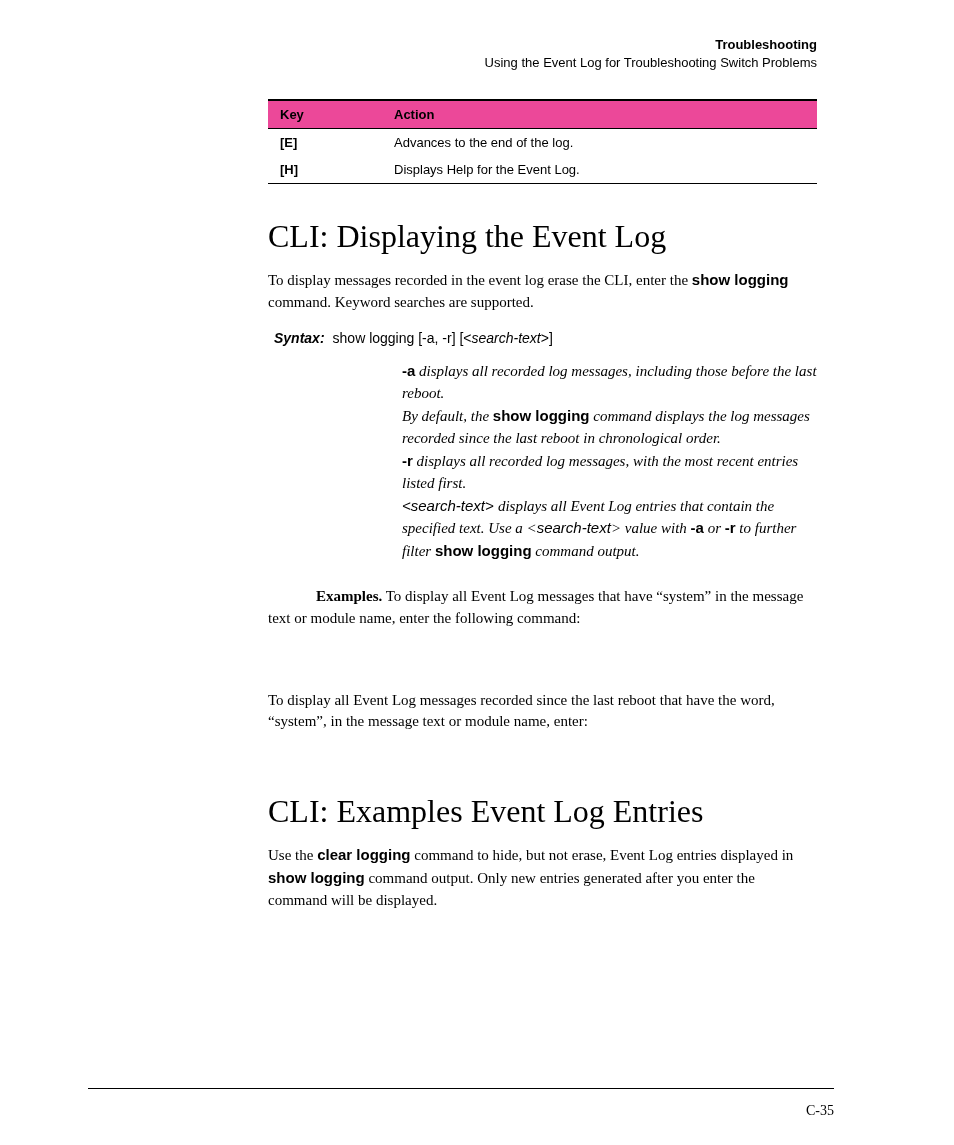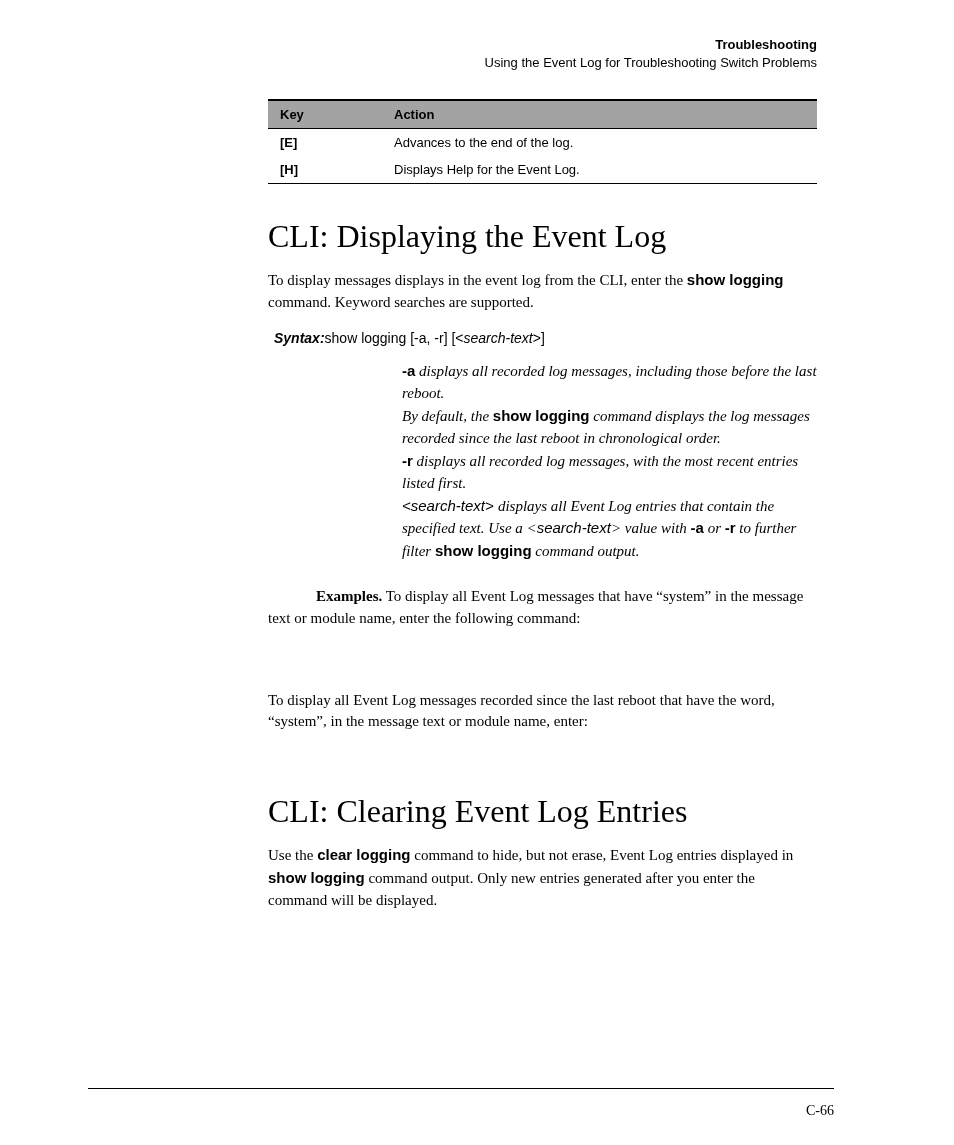--- a/index.html
+++ b/index.html
@@ -30,21 +30,21 @@
     margin-left: 180px; 
   }
 
   table.key-table {
     width: 100%;
     border-collapse: collapse;
     font-family: "Helvetica Neue", Arial, sans-serif;
     font-size: 13px;
     margin-bottom: 34px;
   }
-  table.key-table thead tr { background: #a3a3a3; }
+  table.key-table thead tr { background: #ec4899; }
   table.key-table thead th {
     text-align: left;
     font-weight: 700;
     padding: 6px 12px;
     border-top: 2px solid #000;
     border-bottom: 1px solid #000;
   }
   table.key-table td {
     padding: 6px 12px;
     vertical-align: top;
@@ -64,20 +64,21 @@
     font-size: 15px;
     line-height: 1.45;
     margin: 0 0 16px 0;
   }
   .sans-bold { font-family: "Helvetica Neue", Arial, sans-serif; font-weight: 700; }
   .sans-italic { font-family: "Helvetica Neue", Arial, sans-serif; font-style: italic; }
   .serif-bold { font-weight: 700; margin-left: 48px; }
 
   .syntax-row {
     display: flex;
+    gap: 8px;
     font-size: 14px;
     margin: 8px 0 14px 6px;
   }
   .syntax-label {
     font-family: "Helvetica Neue", Arial, sans-serif;
     font-weight: 700;
     font-style: italic;
   }
   .syntax-cmd { font-family: "Helvetica Neue", Arial, sans-serif; text-align: center; }
 
@@ -145,21 +146,21 @@
         <tr>
           <td class="keycell">[H]</td>
           <td>Displays Help for the Event Log.</td>
         </tr>
       </tbody>
     </table>
 
     <h2 class="section">CLI: Displaying the Event Log</h2>
 
     <p class="body">
-      <span>To display messages displays in the event log from the CLI, enter the </span><span class="sans-bold">show logging</span><span> command. Keyword searches are supported.</span>
+      <span>To display messages recorded in the event log erase the CLI, enter the </span><span class="sans-bold">show logging</span><span> command. Keyword searches are supported.</span>
     </p>
 
     <div class="syntax-row">
       <span class="syntax-label">Syntax:</span>
       <span class="syntax-cmd">
         <span>show logging [-a, -r] [&lt;</span><span class="sans-italic">search-text</span><span>&gt;]</span>
       </span>
     </div>
 
     <div class="desc-block">
@@ -176,23 +177,23 @@
         <span class="opt-it">&lt;</span><span class="opt-it">search-text</span><span class="opt-it">&gt; </span><span>displays all Event Log entries that contain the specified text. Use a &lt;</span><span class="opt-it">search-text</span><span>&gt; value with </span><span class="opt">-a</span><span> or </span><span class="opt">-r</span><span> to further filter </span><span class="cmd-b">show logging</span><span> command output.</span>
       </div>
     </div>
 
     <p class="body">
       <span class="serif-bold">Examples.</span><span>  To display all Event Log messages that have “system” in the message text or module name, enter the following command:</span>
     </p>
 
     <p class="body" style="margin-top:60px; margin-bottom:60px;">To display all Event Log messages recorded since the last reboot that have the word, “system”, in the message text or module name, enter:</p>
 
-    <h2 class="section">CLI: Clearing Event Log Entries</h2>
+    <h2 class="section">CLI: Examples Event Log Entries</h2>
 
     <p class="body">
       <span>Use the </span><span class="sans-bold">clear logging</span><span> command to hide, but not erase, Event Log entries displayed in </span><span class="sans-bold">show logging</span><span> command output. Only new entries generated after you enter the command will be displayed.</span>
     </p>
 
   </div>
 
   <div class="footer-rule"></div>
-  <div class="page-num">C-66</div>
+  <div class="page-num">C-35</div>
 </div>
 
 </body></html>

